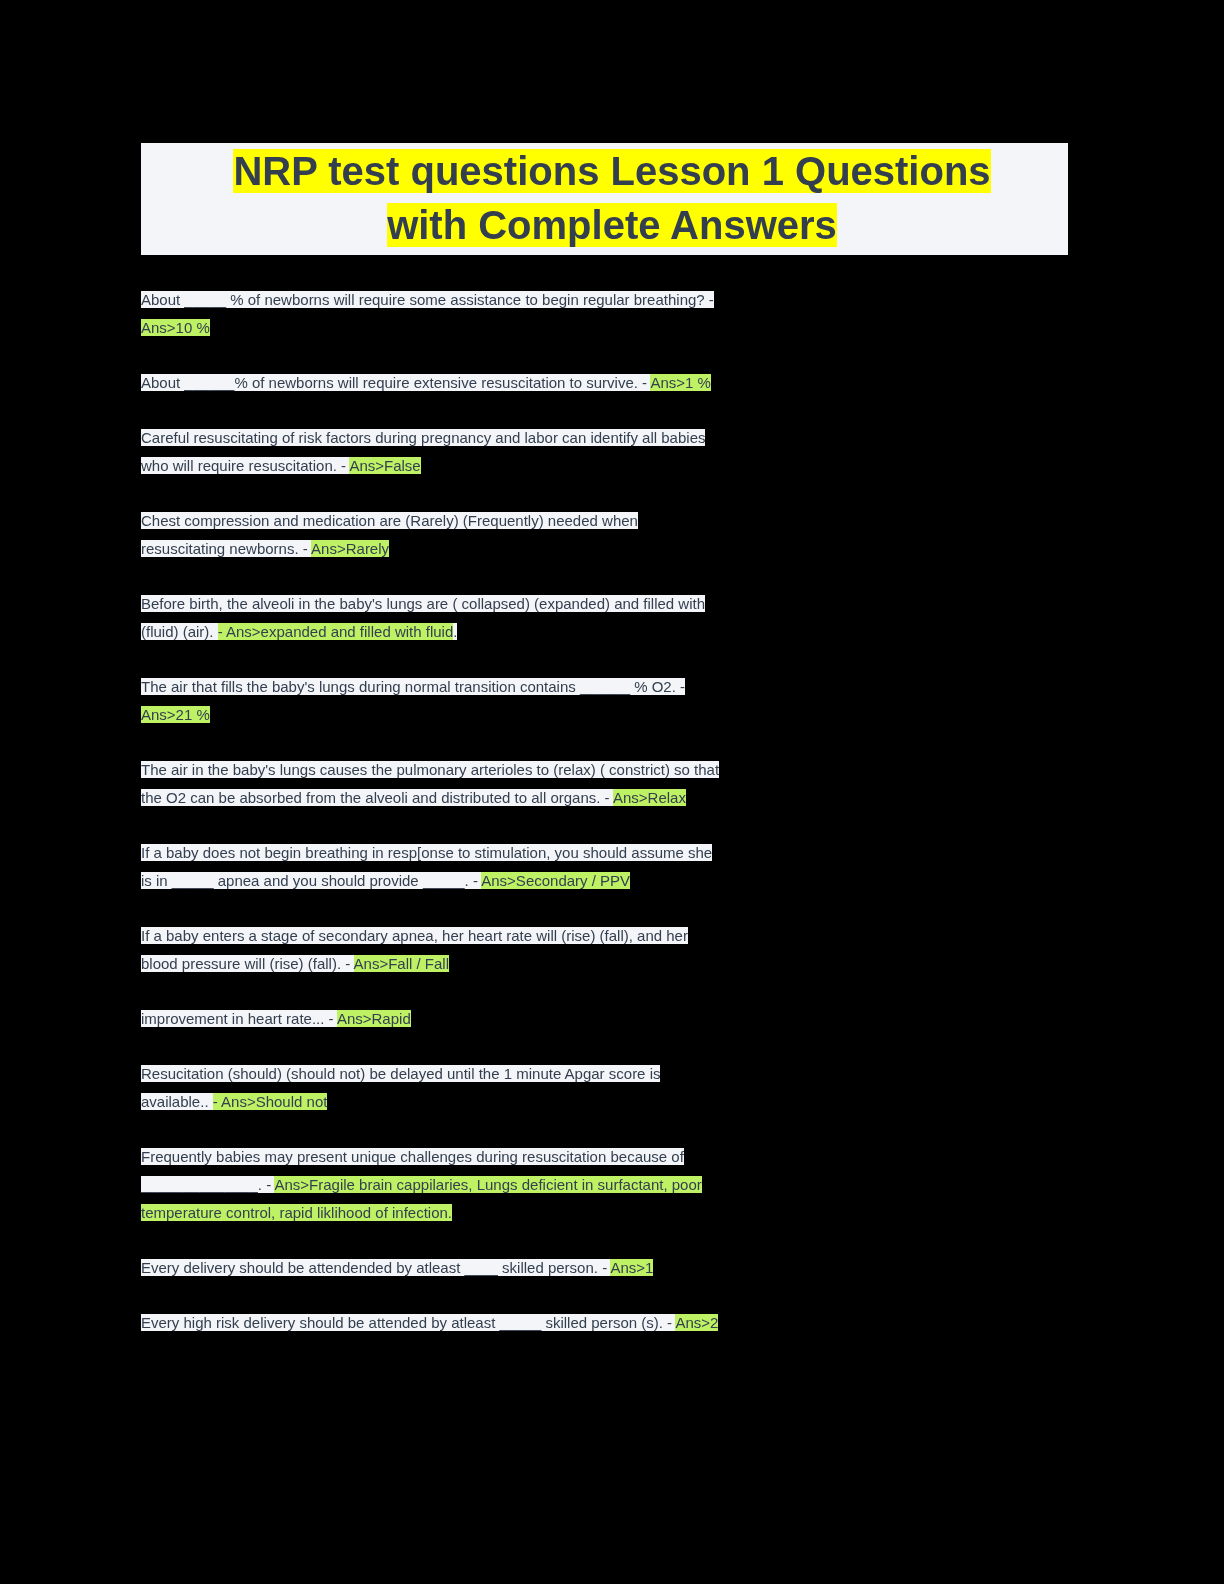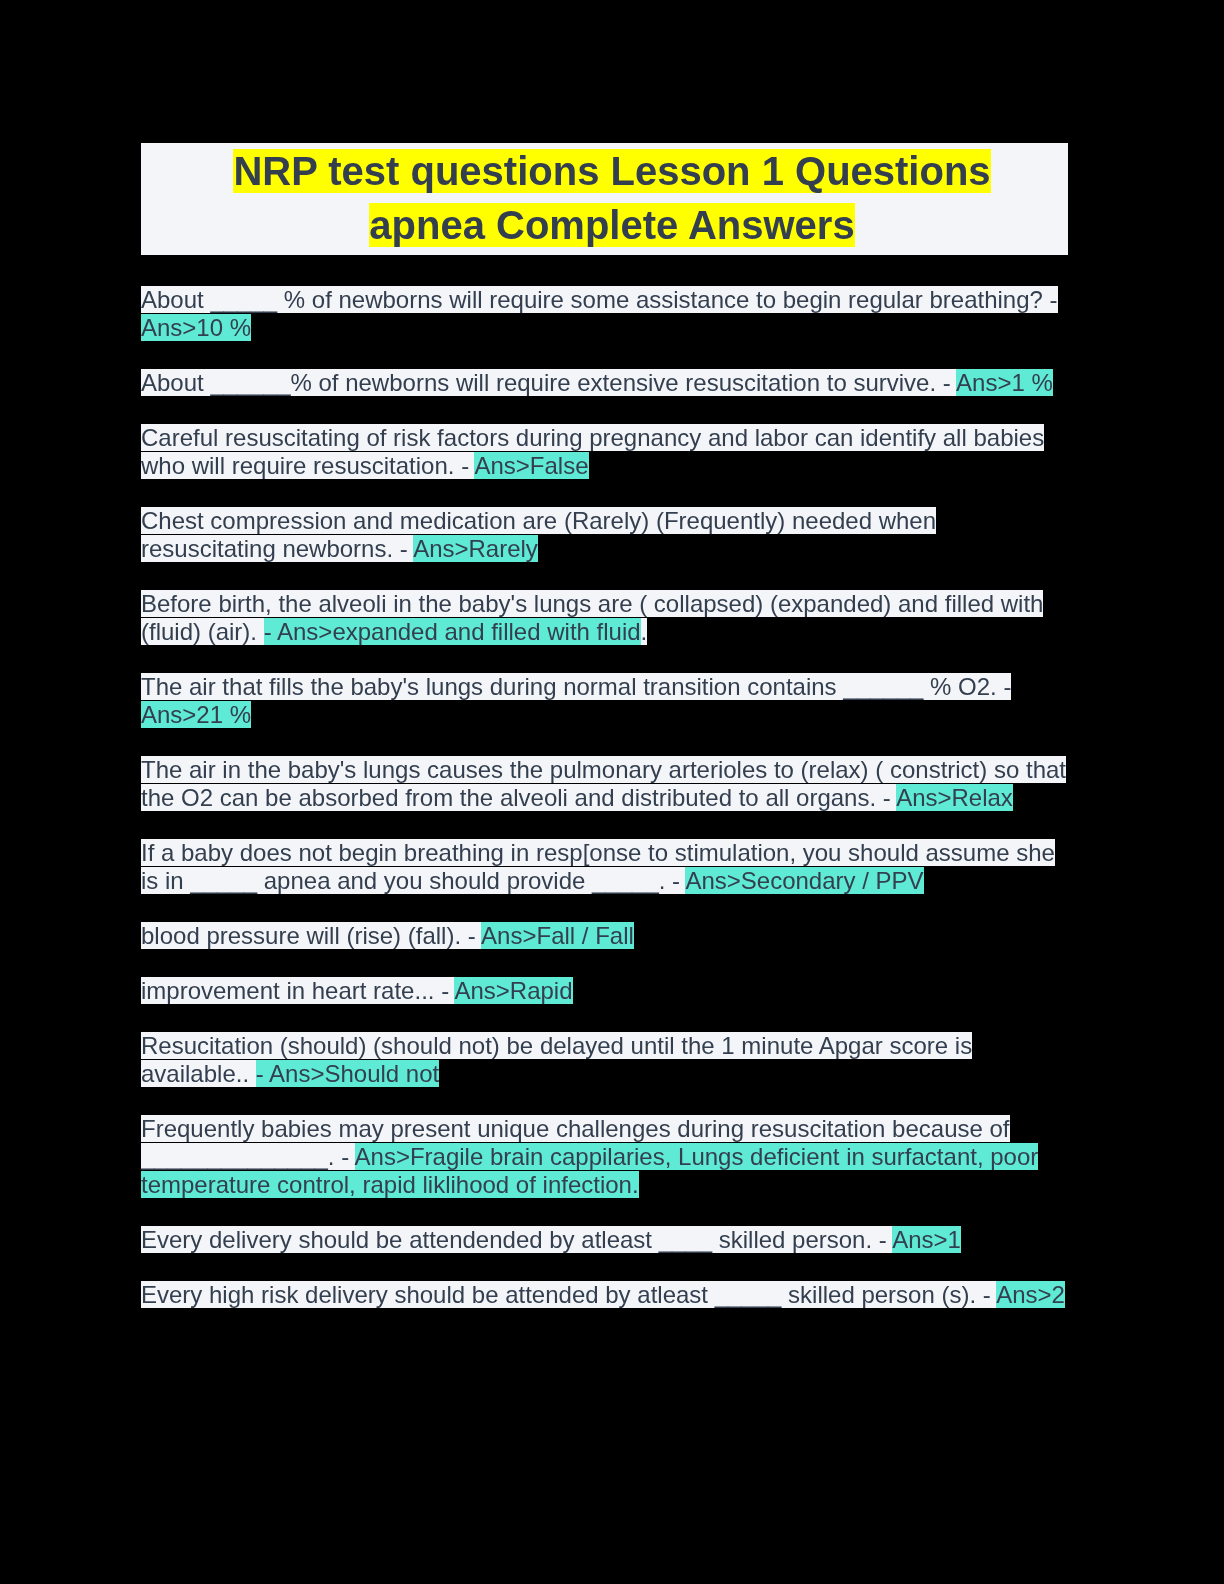--- a/index.html
+++ b/index.html
@@ -30,36 +30,36 @@
     line-height: 54px;
     padding: 1px 0 3px 0;
     margin: 0 0 31px 0;
   }
   .title-line { display: block; }
   .title-box .hl {
     background: #ffff00;
   }
   .qa {
     margin: 0 0 27px 0;
-    font-size: 24px;
+    font-size: 15px;
     line-height: 28px;
     color: #333f4f;
   }
   .qa .line { display: block; }
   .hl-q { background: #f4f5f8; }
-  .hl-a { background: #5eead4; }
+  .hl-a { background: #bef264; }
 </style>
 </head>
 <body>
 
 <div class="page">
   <div class="content">
     <div class="title-box">
       <span class="title-line"><span class="hl">NRP test questions Lesson 1 Questions</span></span>
-      <span class="title-line"><span class="hl">apnea Complete Answers</span></span>
+      <span class="title-line"><span class="hl">with Complete Answers</span></span>
     </div>
     <div>
         <p class="qa">
           <span class="line"><span class="hl-q">About _____ % of newborns will require some assistance to begin regular breathing? -</span></span>
           <span class="line"><span class="hl-a">Ans&gt;10 %</span></span>
         </p>
         <p class="qa">
           <span class="line"><span class="hl-q">About ______% of newborns will require extensive resuscitation to survive. - </span><span class="hl-a">Ans&gt;1 %</span></span>
         </p>
         <p class="qa">
@@ -80,20 +80,21 @@
         </p>
         <p class="qa">
           <span class="line"><span class="hl-q">The air in the baby's lungs causes the pulmonary arterioles to (relax) ( constrict) so that</span></span>
           <span class="line"><span class="hl-q">the O2 can be absorbed from the alveoli and distributed to all organs. - </span><span class="hl-a">Ans&gt;Relax</span></span>
         </p>
         <p class="qa">
           <span class="line"><span class="hl-q">If a baby does not begin breathing in resp[onse to stimulation, you should assume she</span></span>
           <span class="line"><span class="hl-q">is in _____ apnea and you should provide _____. - </span><span class="hl-a">Ans&gt;Secondary / PPV</span></span>
         </p>
         <p class="qa">
+          <span class="line"><span class="hl-q">If a baby enters a stage of secondary apnea, her heart rate will (rise) (fall), and her</span></span>
           <span class="line"><span class="hl-q">blood pressure will (rise) (fall). - </span><span class="hl-a">Ans&gt;Fall / Fall</span></span>
         </p>
         <p class="qa">
           <span class="line"><span class="hl-q">improvement in heart rate... - </span><span class="hl-a">Ans&gt;Rapid</span></span>
         </p>
         <p class="qa">
           <span class="line"><span class="hl-q">Resucitation (should) (should not) be delayed until the 1 minute Apgar score is</span></span>
           <span class="line"><span class="hl-q">available.. </span><span class="hl-a">- Ans&gt;Should not</span></span>
         </p>
         <p class="qa">

